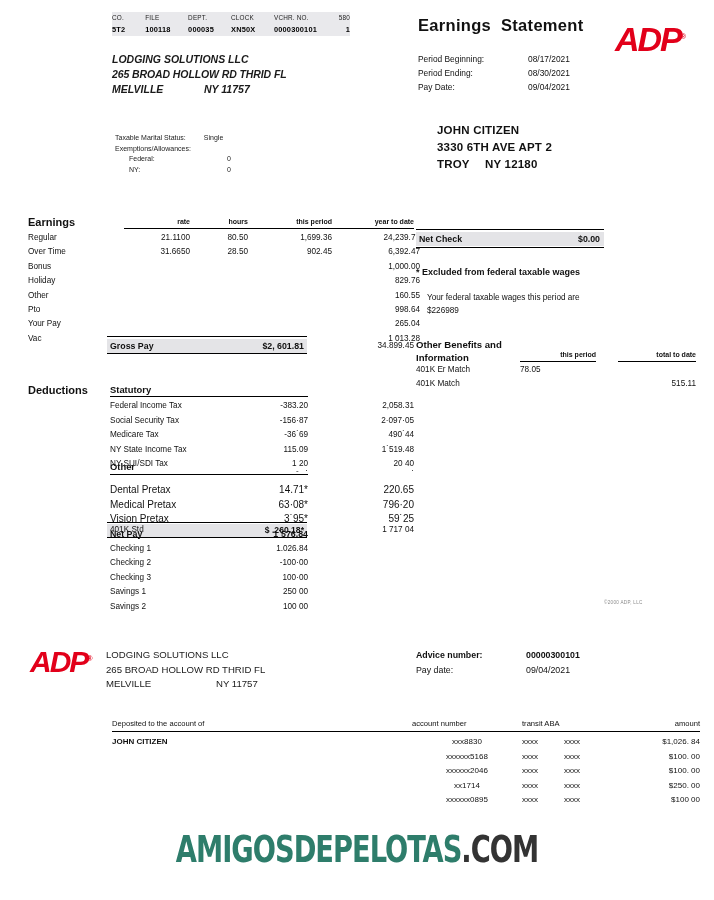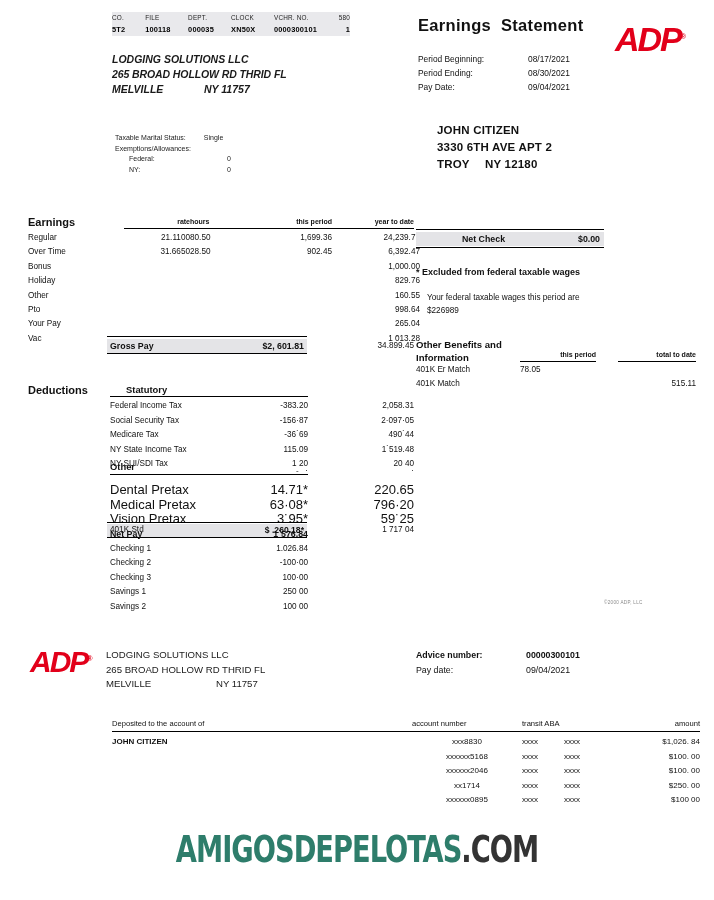--- a/index.html
+++ b/index.html
@@ -45,69 +45,69 @@
   #adp-top{left:615px;top:20px;font-size:34px;}
   #adp-bottom{left:30px;top:645px;font-size:30px;}
   .adp .reg{font-size:7px;letter-spacing:0;vertical-align:super;}
 
   
   .sec-h{font-size:11px;font-weight:bold;}
   #earnings-head{left:28px;top:216px;}
   #earn-hdr{left:28px;top:218px;width:330px;font-size:7px;font-weight:bold;}
   .w-name{width:96px;display:inline-block;}
   .w-rate{width:66px;display:inline-block;text-align:right;}
-  .w-hours{width:58px;display:inline-block;}
+  .w-hours{width:58px;display:inline-block;text-align:right;}
   .w-tp{width:84px;display:inline-block;text-align:right;}
   .w-ytd{width:88px;display:inline-block;text-align:right;}
 
   #earn-rule{left:124px;top:228px;width:234px;height:1.4px;background:#000;}
   #ytd-rule{left:330px;top:228px;width:84px;height:1.4px;background:#000;}
   #ytd-hdr{left:330px;top:218px;width:84px;text-align:right;font-size:7px;font-weight:bold;}
 
   #earn-rows{left:28px;top:231px;font-size:8.2px;line-height:14.4px;}
   #earn-rows .row{white-space:nowrap;}
 
   #gross-row{left:107px;top:339px;width:200px;height:14px;background:#e4e4e7;}
   #gross-rule-top{left:107px;top:336px;width:200px;height:1.3px;background:#000;}
   #gross-rule-bot{left:107px;top:353px;width:200px;height:1.3px;background:#000;}
   #gross-text{left:110px;top:341px;font-size:8.8px;font-weight:bold;}
   #gross-amt{left:200px;top:341px;width:104px;text-align:right;font-size:8.8px;font-weight:bold;}
   #gross-ytd{left:326px;top:341px;width:88px;text-align:right;font-size:8.2px;}
   #gross-dots{left:326px;top:330px;width:88px;text-align:right;font-size:8.2px;color:#333;}
 
   
   #deduct-head{left:28px;top:384px;}
-  #stat-head{left:126px;top:384px;font-size:9.4px;font-weight:bold;}
+  #stat-head{left:110px;top:384px;font-size:9.4px;font-weight:bold;}
   #stat-rule{left:110px;top:396px;width:198px;height:1.3px;background:#000;}
   #ded-rows{left:110px;top:399px;font-size:8.2px;line-height:14.6px;}
   .d-name{display:inline-block;width:110px;}
   .d-tp{display:inline-block;width:88px;text-align:right;}
   .d-ytd{position:absolute;left:216px;width:88px;text-align:right;}
 
   #other-head{left:110px;top:461px;font-size:9.4px;font-weight:bold;}
   #other-rule{left:110px;top:474px;width:198px;height:1.3px;background:#000;}
   #other-dots{left:200px;top:466px;width:108px;text-align:right;font-size:8px;}
   #other-dots2{left:326px;top:466px;width:88px;text-align:right;font-size:8px;}
-  #other-rows{left:110px;top:483px;font-size:13px;line-height:14.6px;}
+  #other-rows{left:110px;top:483px;font-size:10px;line-height:14.6px;}
 
   #k401-band{left:107px;top:524px;width:200px;height:13px;background:#e4e4e7;}
   #k401-rule-top{left:107px;top:522px;width:200px;height:1.2px;background:#000;}
   #k401-rule-bot{left:107px;top:537px;width:200px;height:1.2px;background:#000;}
   #k401-name{left:110px;top:525px;font-size:8.2px;}
   #k401-amt{left:190px;top:525px;width:114px;text-align:right;font-size:8.6px;font-weight:bold;}
   #k401-ytd{left:326px;top:525px;width:88px;text-align:right;font-size:8.2px;}
 
   #net-rows{left:110px;top:527px;font-size:8.2px;line-height:14.6px;}
   #net-rows .bold{font-weight:bold;font-size:8.8px;}
 
   
   #netcheck-band{left:416px;top:232px;width:188px;height:14px;background:#e4e4e7;}
   #netcheck-top{left:416px;top:229px;width:188px;height:1.3px;background:#000;}
   #netcheck-bot{left:416px;top:247px;width:188px;height:1.3px;background:#000;}
-  #netcheck-label{left:419px;top:234px;font-size:8.8px;font-weight:bold;margin-left:43px;}
+  #netcheck-label{left:419px;top:234px;font-size:8.8px;font-weight:bold;}
   #netcheck-amt{left:500px;top:234px;width:100px;text-align:right;font-size:8.8px;font-weight:bold;}
 
   #excluded{left:416px;top:267px;font-size:9px;font-weight:bold;}
   #fedwages{left:427px;top:292px;font-size:8.2px;line-height:12.6px;}
 
   #obi-title{left:416px;top:338px;font-size:9.6px;font-weight:bold;line-height:13px;}
   #obi-hdr-tp{left:520px;top:351px;width:76px;text-align:right;font-size:7px;font-weight:bold;}
   #obi-hdr-ttd{left:618px;top:351px;width:78px;text-align:right;font-size:7px;font-weight:bold;}
   #obi-rule1{left:520px;top:361px;width:76px;height:1.2px;background:#000;}
   #obi-rule2{left:618px;top:361px;width:78px;height:1.2px;background:#000;}

